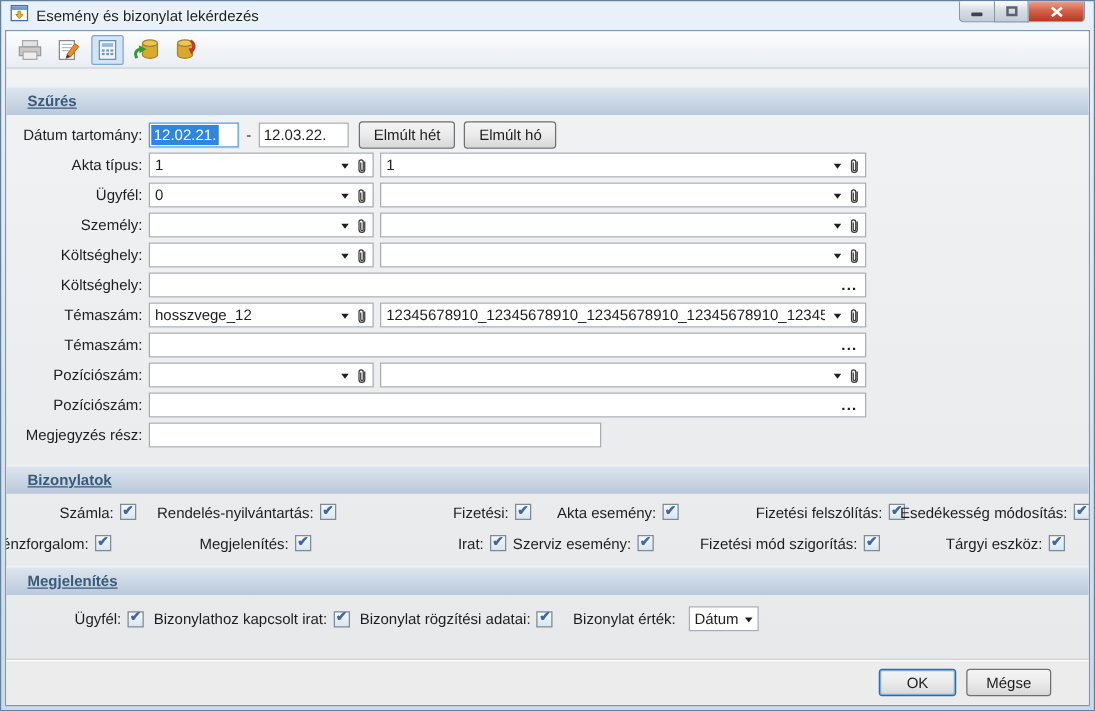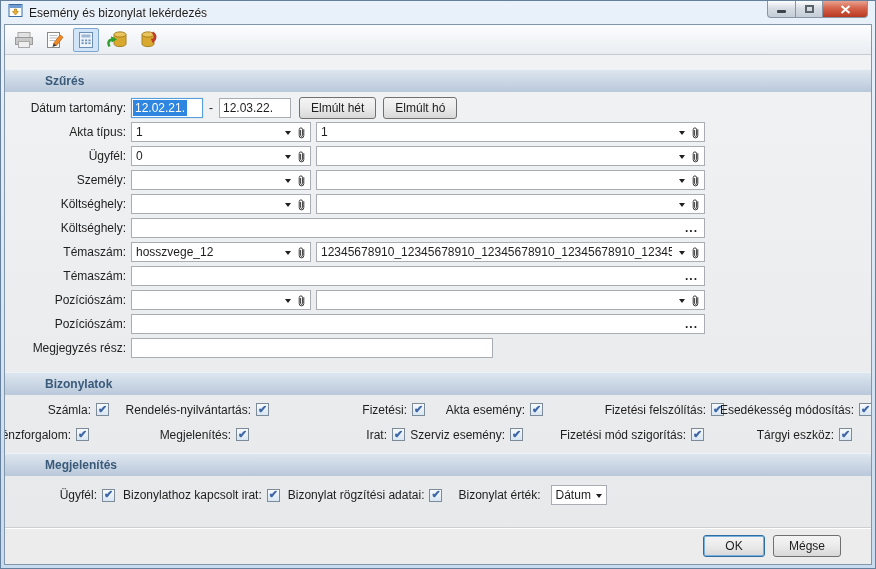--- a/index.html
+++ b/index.html
@@ -27,25 +27,25 @@
               display:flex; flex-direction:column; min-height:0; overflow:hidden; }
 
   .toolbar { height:30px; flex:none; background:linear-gradient(#fcfdfe,#e9edf2); border-bottom:1px solid #c6cbd2;
              display:flex; align-items:center; padding-left:6px; gap:5px; }
   .tool { width:26px; height:24px; display:flex; align-items:center; justify-content:center; border:1px solid transparent; border-radius:2px; }
   .tool.active { background:#d2e5f8; border-color:#7da7d0; }
 
   .content { flex:1; background:linear-gradient(#f1f2f3,#e7e8e9); display:flex; flex-direction:column; padding-top:14px; min-height:0; }
 
   .sec { height:23px; flex:none; background:linear-gradient(#dde6ef,#b9c8da); border-top:1px solid #edf2f7;
-         display:flex; align-items:center; padding-left:40px; font-weight:bold; color:#3a5a7a; }
+         display:flex; align-items:center; padding-left:17px; font-weight:bold; color:#3a5a7a;text-decoration:underline; }
   .sec.gap { margin-top:8px; }
 
   
-  .rows { padding:6px 0 2px 16px; }
+  .rows { padding:6px 0 2px 4px; }
   .frow { display:flex; align-items:center; height:20px; margin-bottom:4px; }
   .flabel { width:110px; flex:none; text-align:right; padding-right:5px; white-space:nowrap; }
 
   .combo { position:relative; height:20px; background:#fff; border:1px solid #a9adb3; display:flex; align-items:center;
            padding:0 32px 0 4px; overflow:hidden; }
   .combo .cval { flex:1; white-space:nowrap; overflow:hidden; }
   .c1 { width:180px; flex:none; }
   .c2 { width:389px; flex:none; margin-left:5px; }
   .dd { position:absolute; right:19px; top:8px; width:0; height:0;
         border-left:3.5px solid transparent; border-right:3.5px solid transparent; border-top:4px solid #1f1f1f; }

